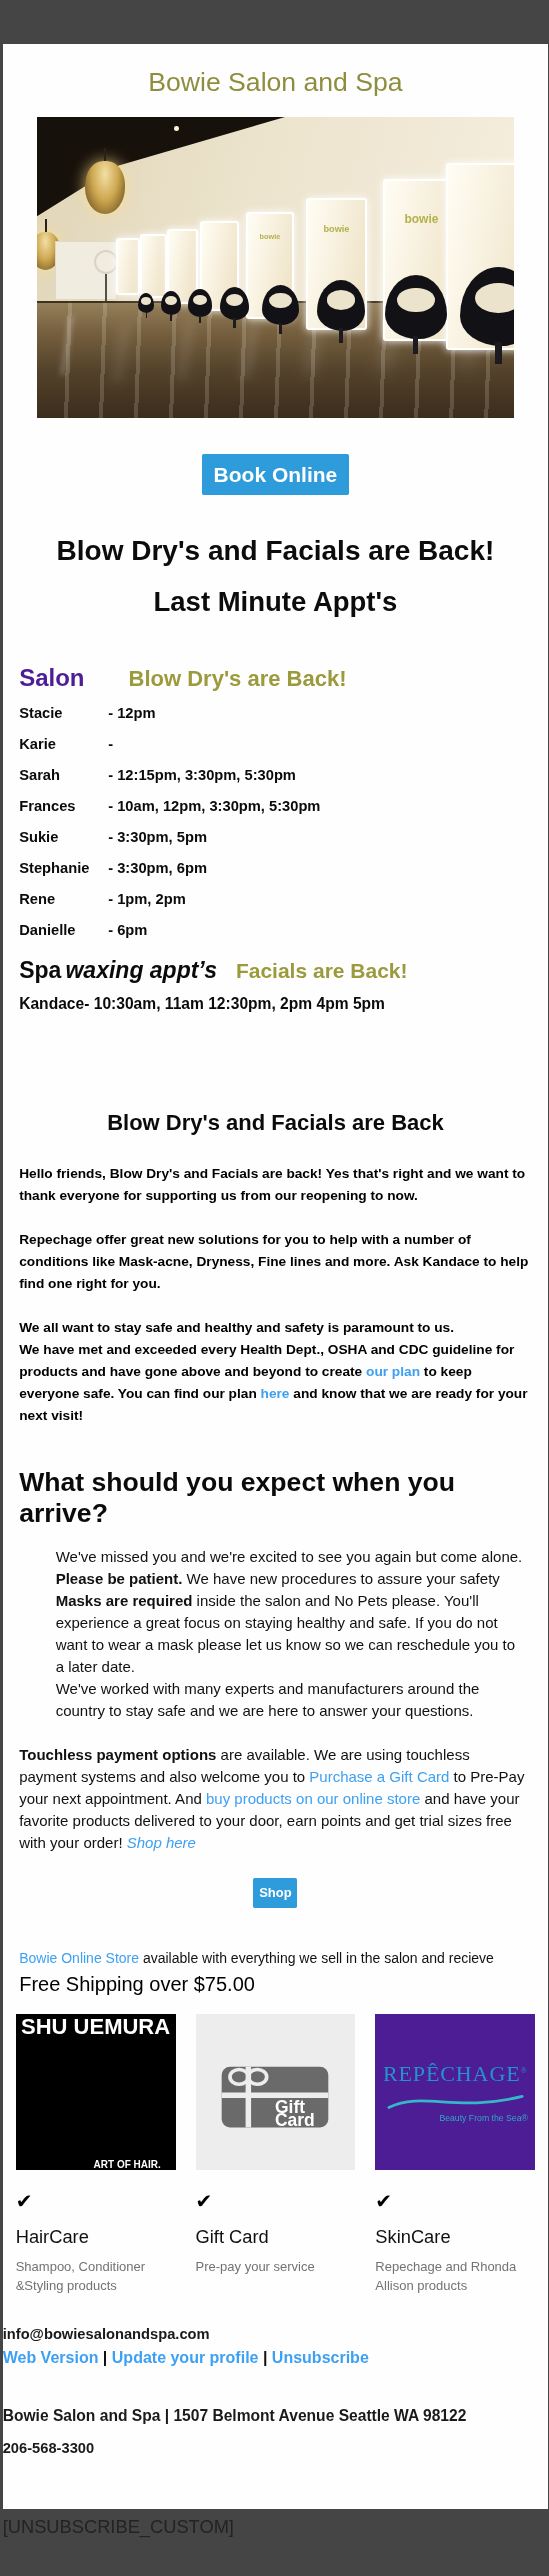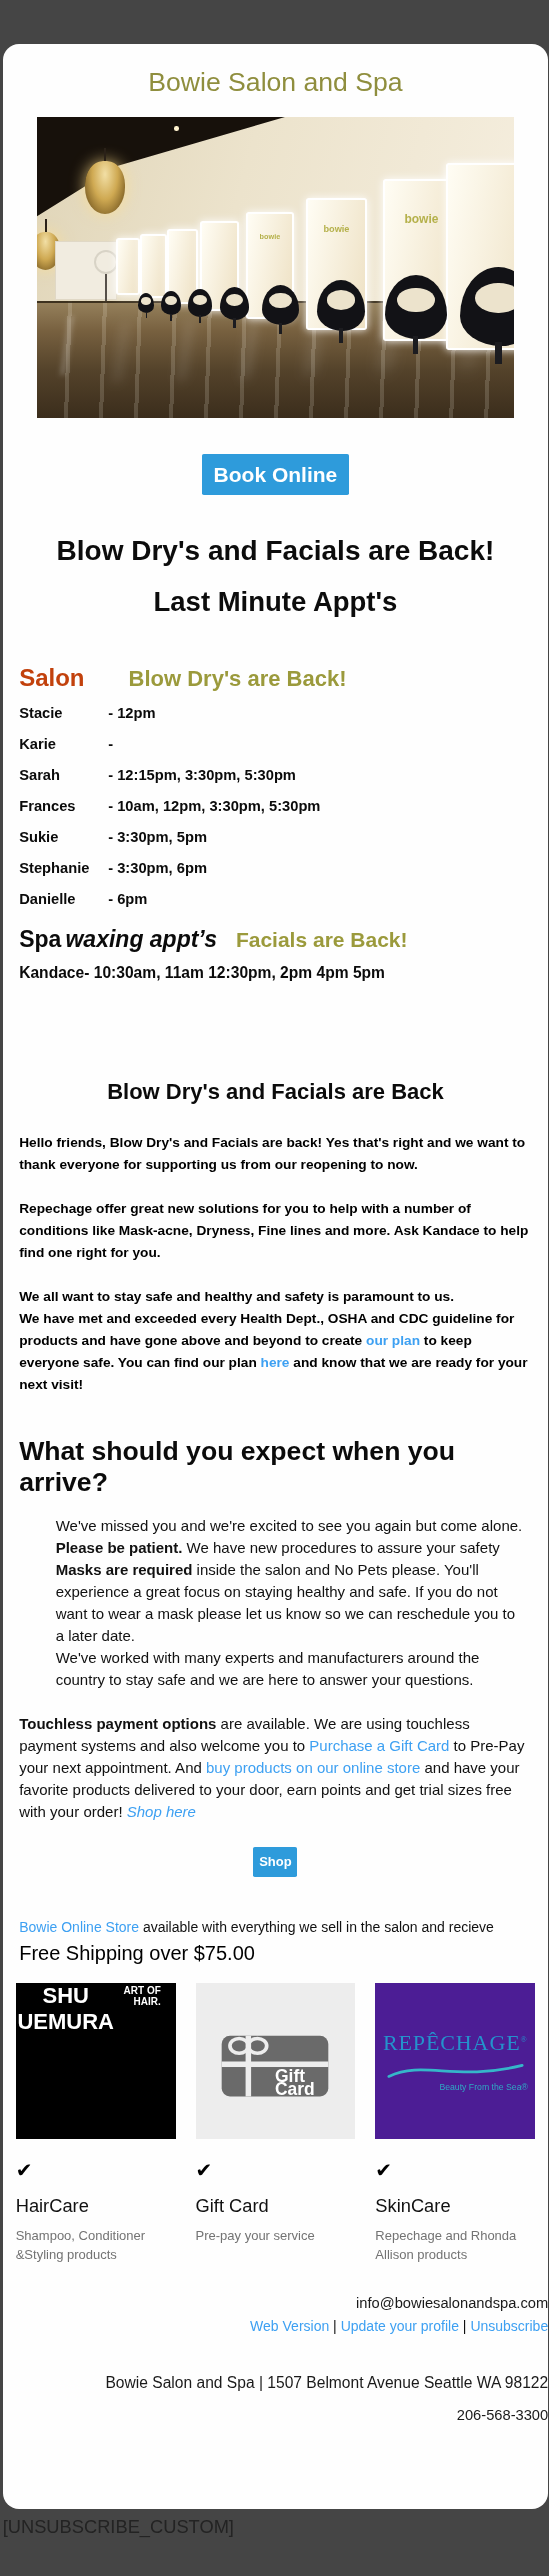--- a/index.html
+++ b/index.html
@@ -1,18 +1,18 @@
 <!DOCTYPE html>
 <html style="font-size:14.7px"><head>
 <meta charset="utf-8">
 <style>
   html,body{margin:0;padding:0;}
   body{width:550px;height:2576px;background:#454545;font-family:"Liberation Sans","DejaVu Sans",sans-serif;}
   .frame{position:relative;width:550px;height:2576px;background:#454545;overflow:hidden;}
-  .email-body{position:relative;margin:44px 1.8px 0 2.7px;background:#fefefe;height:2465px;overflow:hidden;border-radius:16px;}
+  .email-body{position:relative;margin:44px 1.8px 0 2.7px;background:#fefefe;height:2465px;overflow:hidden;}
 
   
   .brand-title{margin:0;padding-top:23px;font-size:26.6px;font-weight:400;color:#8f8e3e;text-align:center;}
 
   
   .photo{position:relative;width:477px;height:301px;margin:19px auto 0;overflow:hidden;
          background:linear-gradient(105deg,#e0d5b8 0%,#ece3cc 40%,#f6efe0 100%);}
   .ph-ceil{position:absolute;left:0;top:0;width:100%;height:60%;background:#17110b;
            clip-path:polygon(0 0,52% 0,17% 27%,0 55%);}
   .ph-lights{position:absolute;left:137px;top:9.2px;width:4.6px;height:4.6px;border-radius:50%;background:#fff3cf;
@@ -50,21 +50,21 @@
             color:#ffffff;font-size:21px;font-weight:bold;text-align:center;line-height:41px;text-decoration:none;}
   .btn-shop{display:block;width:44px;height:30px;margin:24px auto 0;background:#2e9bdb;border-radius:1.8px;
             color:#ffffff;font-size:13px;font-weight:bold;text-align:center;line-height:30px;text-decoration:none;}
 
   
   .headline1{margin:40px 5.5px 0;font-size:28px;font-weight:bold;color:#0c0c0c;text-align:center;}
   .headline2{margin:19px 5.5px 0;font-size:27.5px;font-weight:bold;color:#0c0c0c;text-align:center;}
 
   
   .salon-head{margin:46px 16.5px 0;display:flex;align-items:baseline;}
-  .salon-title{font-size:24px;font-weight:bold;color:#c2410c;text-align:center;}
+  .salon-title{font-size:24px;font-weight:bold;color:#4c1d95;text-align:center;}
   .salon-accent{font-size:22px;font-weight:bold;color:#9b9a3c;margin-left:44px;}
   .apt-list{margin:13px 16.5px 0;}
   .apt-row{height:31px;font-size:14.7px;font-weight:bold;color:#0b0b0b;}
   .apt-name{display:inline-block;width:89px;}
   .spa-head{margin:3.7px 16.5px 0;}
   .spa-title{font-size:23px;font-weight:bold;color:#0b0b0b;}
   .spa-italic{font-size:23px;font-weight:bold;font-style:italic;color:#0b0b0b;}
   .spa-accent{font-size:21px;font-weight:bold;color:#9b9a3c;margin-left:14.7px;text-align:right;}
   .kandace{margin:11px 16.5px 0;font-size:15.6px;font-weight:bold;color:#0b0b0b;}
   .kandace .apt-name-inline{margin-right:0;}
@@ -79,37 +79,37 @@
   .expect-head{margin:40px 16.5px 0;font-size:26.6px;font-weight:bold;color:#0b0b0b;}
   .expect-para{margin:16.5px 22px 0 53px;font-size:15px;line-height:22px;color:#111;}
   .touchless-para{margin:22px 18.3px 0 16.5px;font-size:15px;line-height:22px;color:#111;}
 
   .store-line{margin:42px 16.5px 0;font-size:14px;color:#111;}
   .free-ship{margin:7.3px 16.5px 0;font-size:20px;color:#000;}
 
   
   .products{margin:18.3px 13px 0;display:grid;grid-template-columns:1fr 1fr 1fr;column-gap:20px;}
   .logo{height:156px;display:block;text-decoration:none;}
-  .logo.shu{background:#000;display:flex;flex-direction:row;justify-content:space-between;}
+  .logo.shu{background:#000;display:flex;flex-direction:column;justify-content:space-between;}
   .shu-main{color:#fff;font-weight:bold;font-size:22px;text-align:center;}
   .shu-sub{color:#fff;font-weight:bold;font-size:10px;text-align:right;margin:1.8px 14.7px 0 0;}
   .logo.gift{background:#ededed;display:flex;align-items:center;justify-content:center;}
   .logo.rep{background:#4c1d95;display:flex;flex-direction:column;align-items:center;justify-content:center;}
   .rep-name{font-family:"Liberation Serif","DejaVu Serif",serif;font-size:22px;color:#2492cc;letter-spacing:0.9px;}
   .rep-name sup{font-size:8.2px;}
   .rep-wave{margin-top:1.8px;}
   .rep-tag{font-size:8.7px;color:#2fa9c4;align-self:flex-end;margin:0 7.3px 0 0;}
   .check{margin:18.3px 0 0;font-size:20px;font-weight:bold;color:#000;}
   .p-title{margin:13px 0 0;font-size:18.3px;color:#111;}
   .p-desc{margin:9.2px 0 0;font-size:13px;line-height:19px;color:#737373;}
 
   
-  .footer{text-align:right;color:#1a1a1a;}
+  .footer{text-align:left;color:#1a1a1a;font-weight:bold;}
   .f-email{margin-top:31px;font-size:14.7px;}
-  .f-links{margin-top:7.3px;font-size:14px;margin-left:10px;}
+  .f-links{margin-top:7.3px;font-size:16px;}
   .f-links a{color:#3da0f2;text-decoration:none;}
   .pipe{color:#111;}
   .f-address{margin-top:40px;font-size:15.6px;}
   .f-phone{margin-top:14.7px;font-size:14.7px;}
 
   .bottom-token{color:#232323;font-size:18.3px;padding:7.3px 2.7px;text-align:left;}
 </style>
 </head>
 <body>
 
@@ -161,20 +161,21 @@
       <span class="salon-accent">Blow Dry's are Back!</span>
     </div>
 
     <div class="apt-list">
       <div class="apt-row"><span class="apt-name">Stacie</span><span class="apt-times">-  12pm</span></div>
       <div class="apt-row"><span class="apt-name">Karie</span><span class="apt-times">-</span></div>
       <div class="apt-row"><span class="apt-name">Sarah</span><span class="apt-times">-  12:15pm, 3:30pm, 5:30pm</span></div>
       <div class="apt-row"><span class="apt-name">Frances</span><span class="apt-times">-   10am, 12pm, 3:30pm, 5:30pm</span></div>
       <div class="apt-row"><span class="apt-name">Sukie</span><span class="apt-times">-  3:30pm, 5pm</span></div>
       <div class="apt-row"><span class="apt-name">Stephanie</span><span class="apt-times">-  3:30pm, 6pm</span></div>
+      <div class="apt-row"><span class="apt-name">Rene</span><span class="apt-times">-  1pm, 2pm</span></div>
       <div class="apt-row"><span class="apt-name">Danielle</span><span class="apt-times">-   6pm</span></div>
     </div>
 
     <div class="spa-head">
       <span class="spa-title">Spa</span>
       <span class="spa-italic">waxing appt’s</span>
       <span class="spa-accent">Facials are Back!</span>
     </div>
     <div class="apt-row kandace">
       <span class="apt-name-inline">Kandace</span><span class="apt-times">-  10:30am, 11am 12:30pm, 2pm 4pm 5pm</span>

